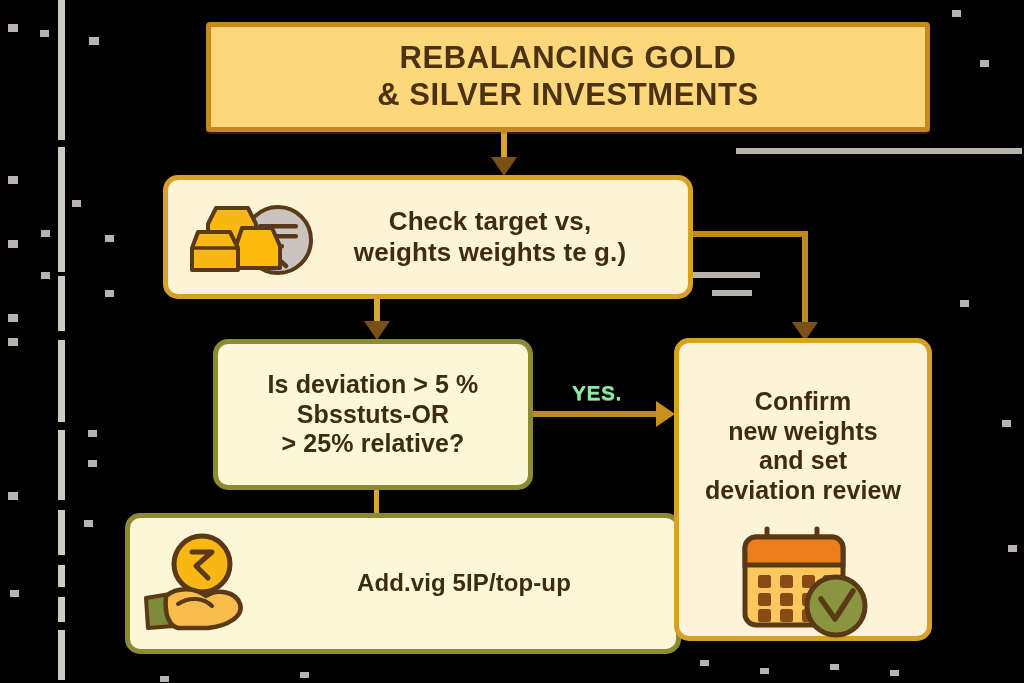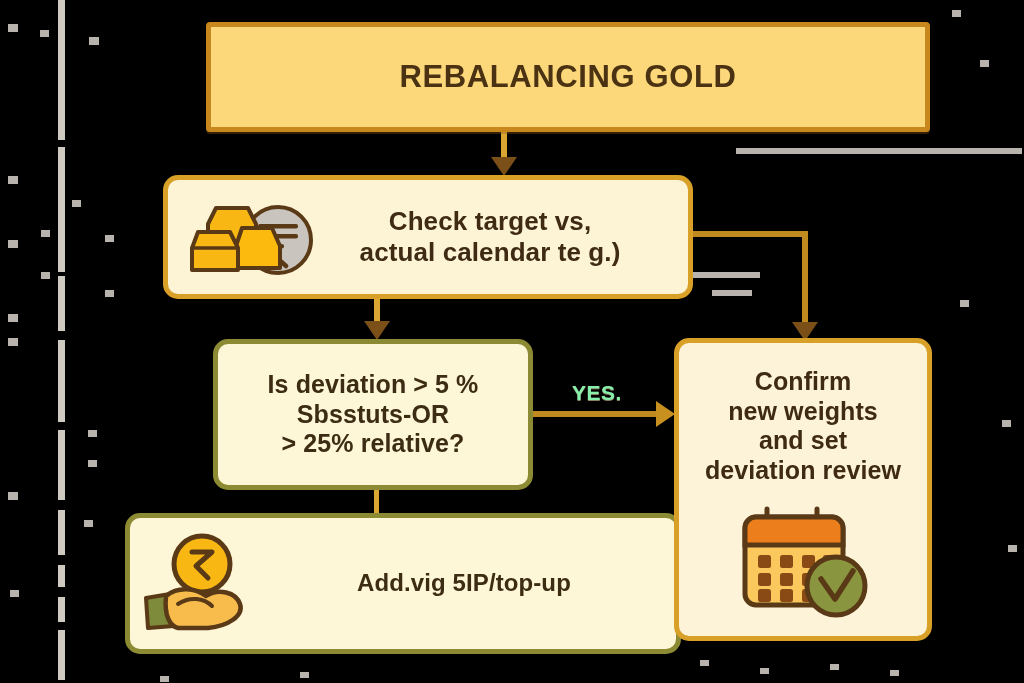--- a/index.html
+++ b/index.html
@@ -90,21 +90,21 @@
   #action-node .txt { flex: 1; text-align: center; padding-right: 4px; }
 
   #confirm-node {
     left: 674px; top: 338px; width: 258px; height: 303px;
     background: #fdf3d9;
     border: 5px solid #d9a028;
     border-radius: 15px;
     font-size: 25px;
     flex-direction: column;
     justify-content: flex-start;
-    padding-top: 24px;
+    padding-top: 44px;
     color: #3f2a14;
   }
 
   
   .conn {
     position: absolute;
     background: #d9a632;
   }
   .conn.dark { background: #c08a1e; }
   .arrowhead-down {
@@ -193,20 +193,21 @@
 
   <div class="conn dark" style="left:531px; top:411px; width:138px; height:6px;"></div>
   <div class="arrowhead-right" style="left:656px; top:401px;"></div>
   <div class="yes-label" style="left:572px; top:381px;">YES.</div>
 
   <div class="conn" style="left:374px; top:489px; width:5px; height:27px;"></div>
 
   <div id="title-node" class="node">
     <div>
       <span class="tline">REBALANCING GOLD</span>
+      <span class="tline">&amp; SILVER INVESTMENTS</span>
     </div>
   </div>
 
   <div id="check-node" class="node">
     <span class="icon-wrap">
       <svg width="130" height="92" viewBox="0 0 130 92">
 
         <circle cx="92" cy="52" r="33" fill="#c9c4bd" stroke="#5a3a16" stroke-width="4"></circle>
         <rect x="72" y="36" width="40" height="4.5" rx="2" fill="#5a3a16"></rect>
         <rect x="72" y="46" width="40" height="4.5" rx="2" fill="#5a3a16"></rect>
@@ -216,21 +217,21 @@
         <path d="M30 20 L62 20 L70 36 L70 56 L22 56 L22 36 Z" fill="#f9b713" stroke="#5a3a16" stroke-width="4" stroke-linejoin="round"></path>
 
         <path d="M56 40 L86 40 L94 58 L94 80 L50 80 L50 58 Z" fill="#fcb90e" stroke="#5a3a16" stroke-width="4" stroke-linejoin="round"></path>
 
         <path d="M12 44 L44 44 L52 60 L52 82 L6 82 L6 60 Z" fill="#f9b713" stroke="#5a3a16" stroke-width="4" stroke-linejoin="round"></path>
         <path d="M8 60 L50 60" stroke="#5a3a16" stroke-width="3.5" fill="none"></path>
       </svg>
     </span>
     <div class="txt">
       <div>Check target vs,</div>
-      <div>actual calendar te g.)</div>
+      <div>weights weights te g.)</div>
     </div>
   </div>
 
   <div id="decision-node" class="node">
     <div>
       <div>Is deviation &gt; 5 %</div>
       <div>Sbsstuts-OR</div>
       <div>&gt; 25% relative?</div>
     </div>
   </div>

